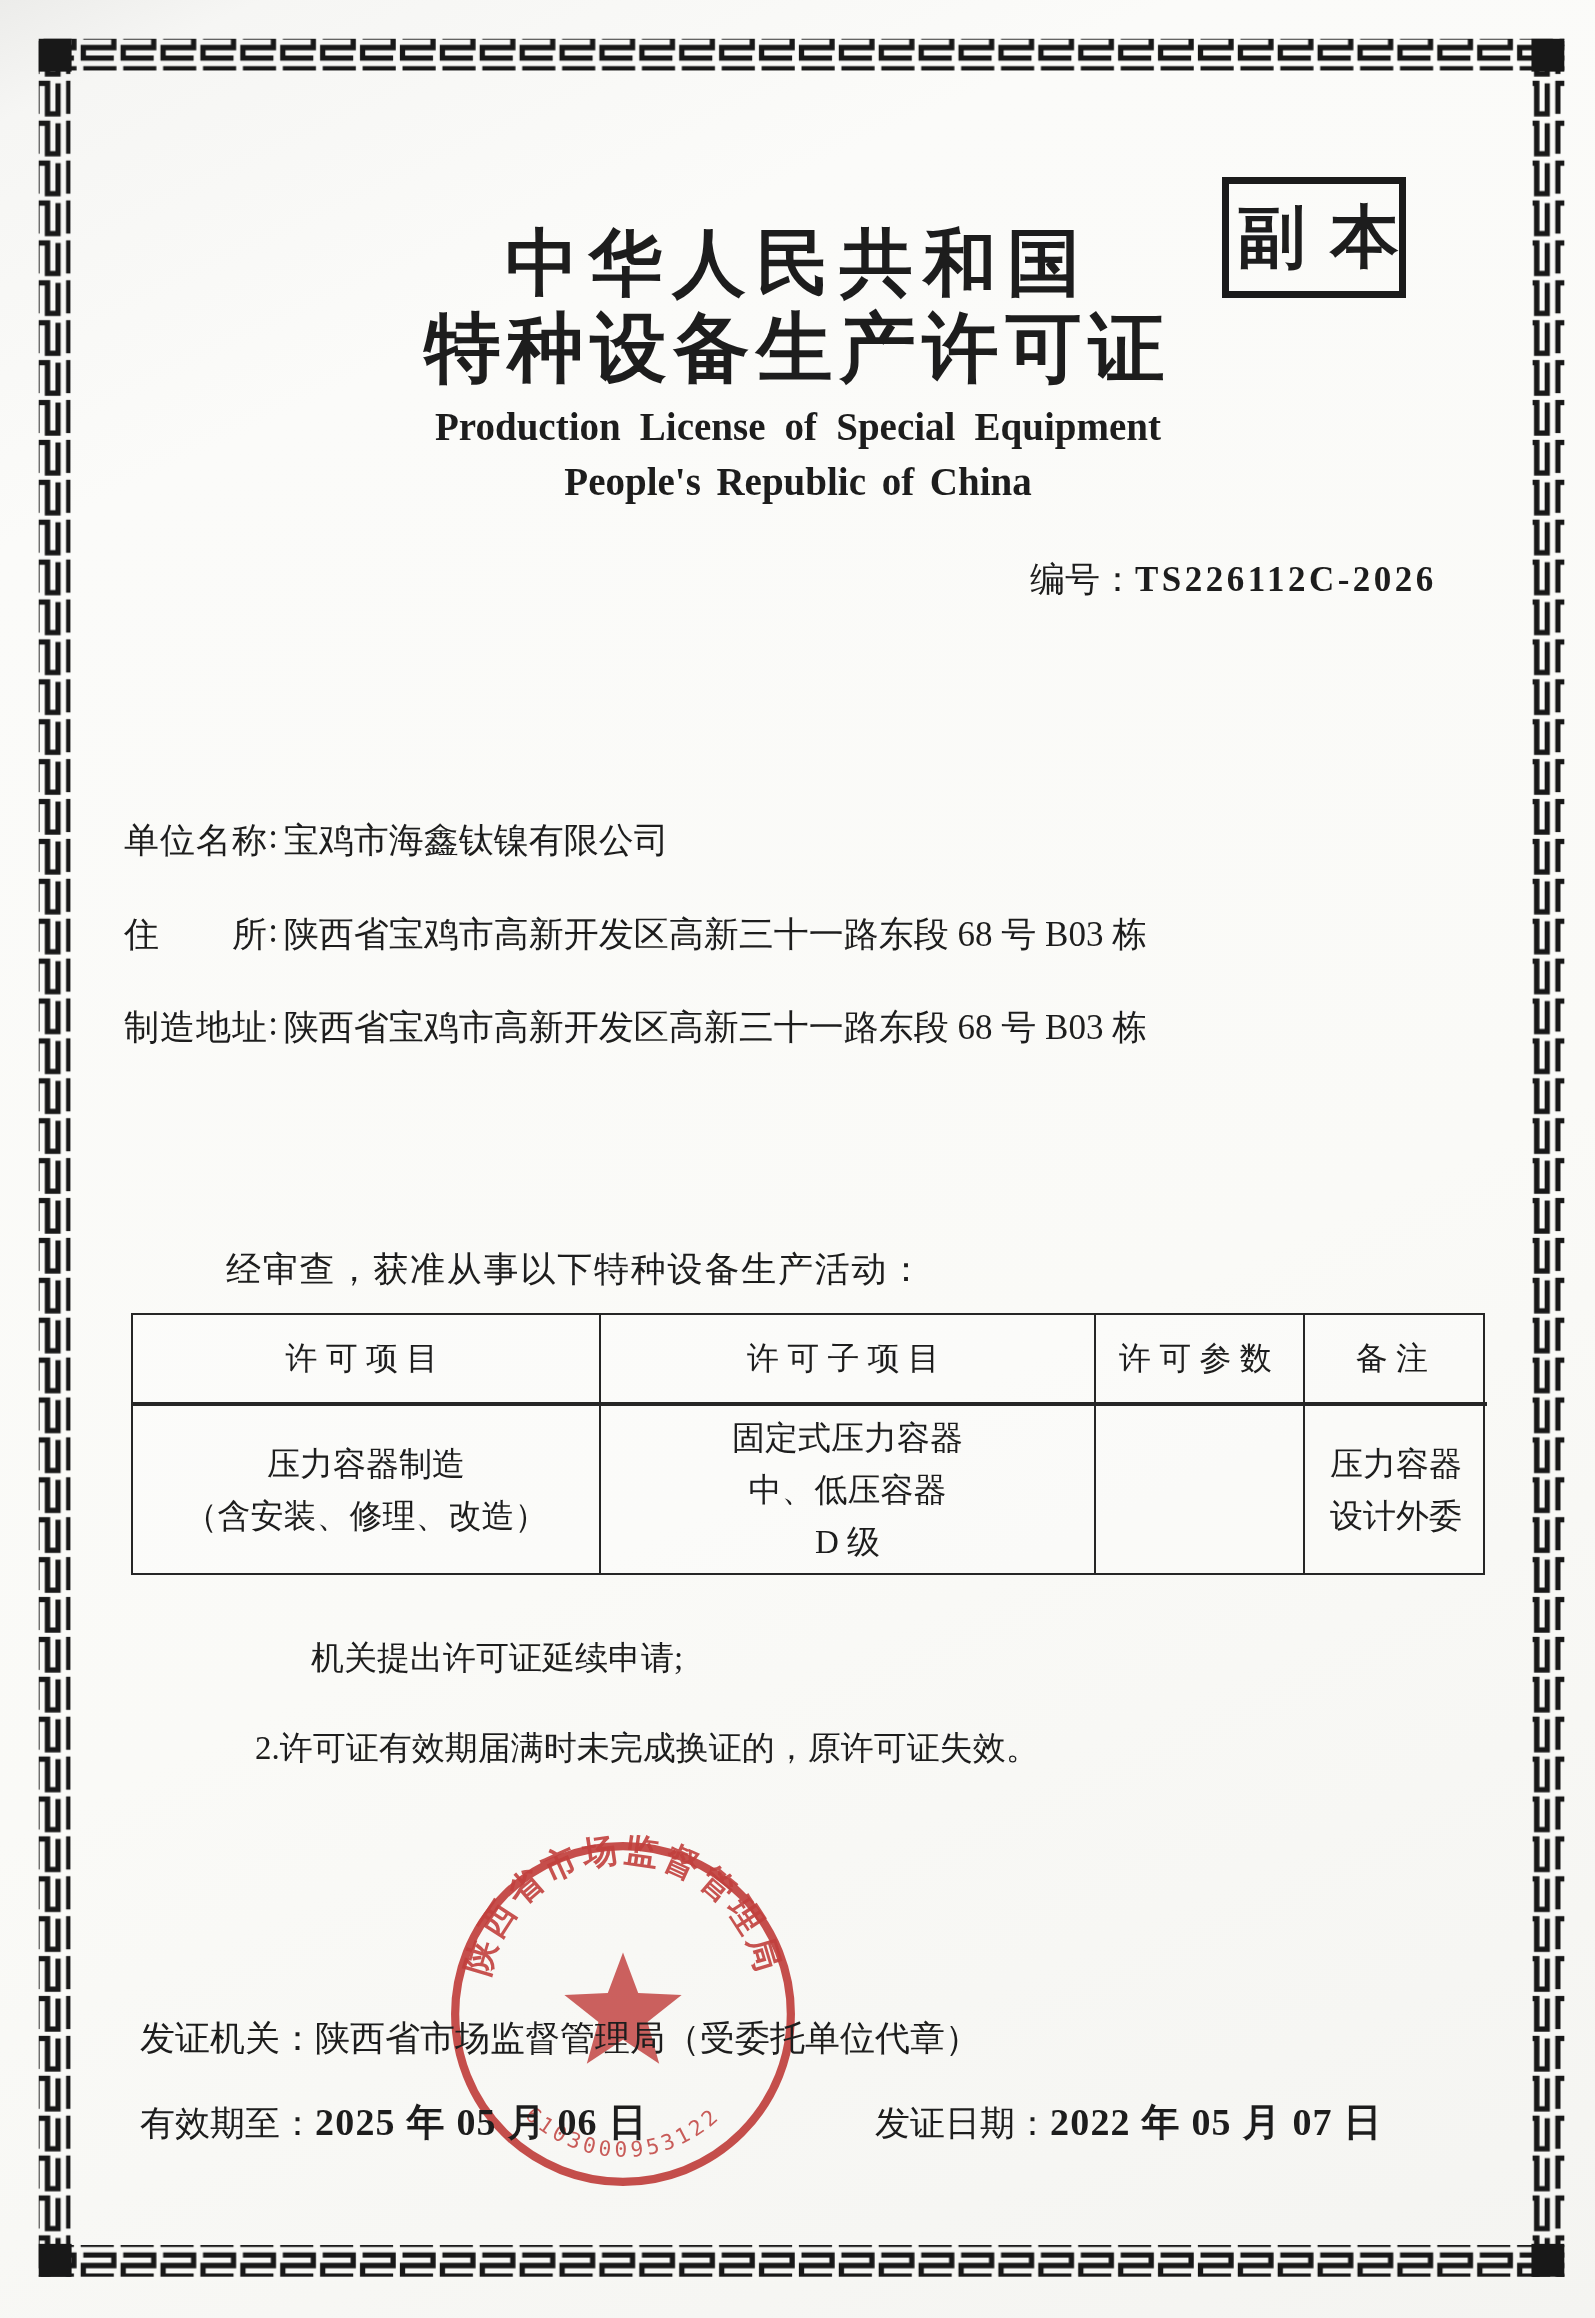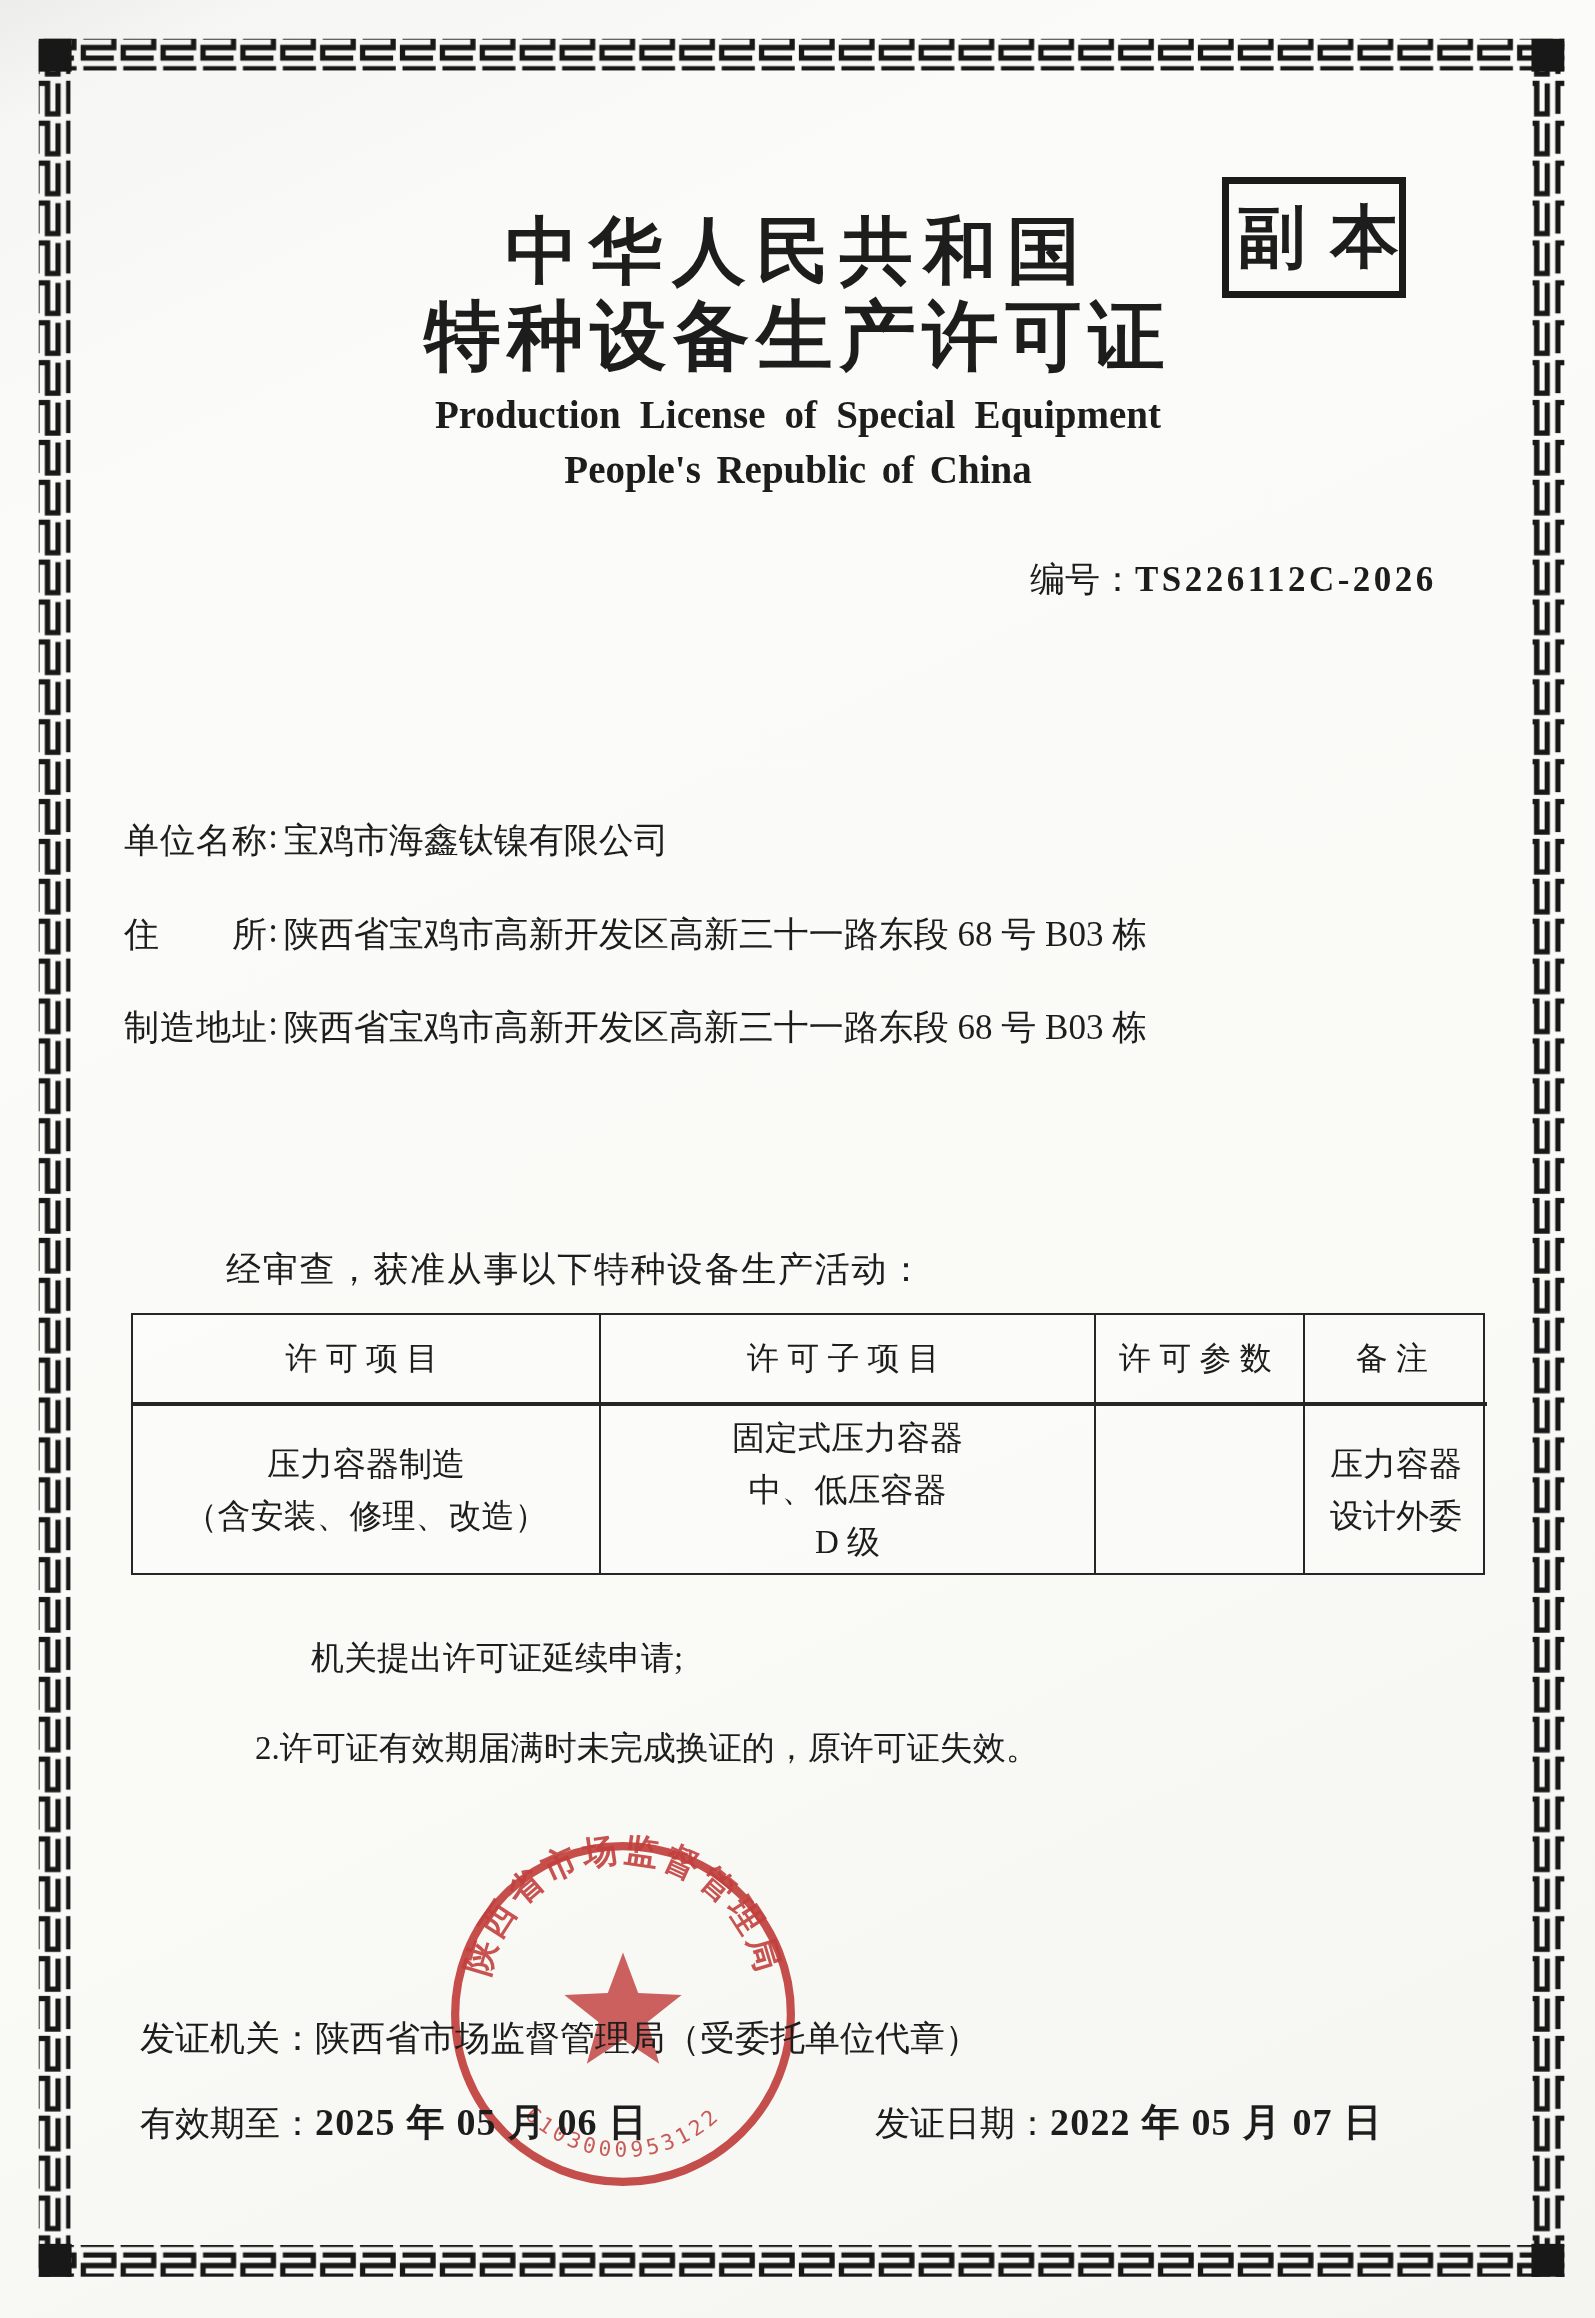--- a/index.html
+++ b/index.html
@@ -6,21 +6,21 @@
   body{background:#e9e9e7;}
   .page{
     position:relative;
     width:1596px;height:2319px;
     background:linear-gradient(155deg,#ececea 0%,#f6f6f4 4%,#fbfbf9 18%,#fafaf7 60%,#f4f4f1 100%);
     font-family:"Liberation Serif","DejaVu Serif",serif;
     color:#1d1d1d;
     overflow:hidden;
   }
   .abs{position:absolute;}
-  .center{left:0;width:100%;text-align:center;}
+  .center{left:0;width:100%;text-align:center;margin-top:12px;}
 
   
   .frame{position:absolute;left:0;top:0;z-index:1;}
 
   
   .badge{
     left:1222px;top:177px;width:162px;height:107px;
     border:7.6px solid #1b1b1b;
     display:flex;align-items:center;justify-content:center;
     font-family:"Liberation Sans","DejaVu Sans",sans-serif;

